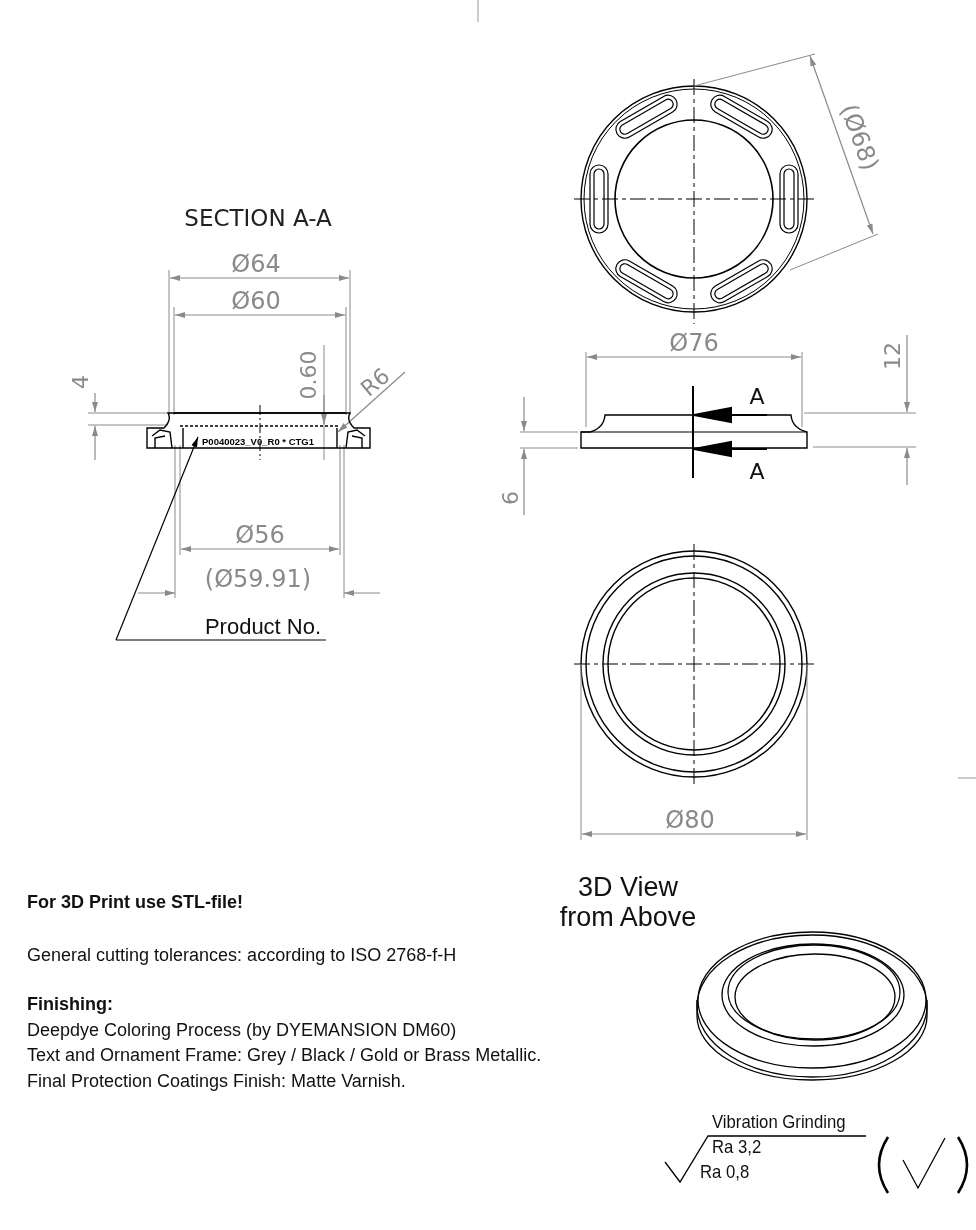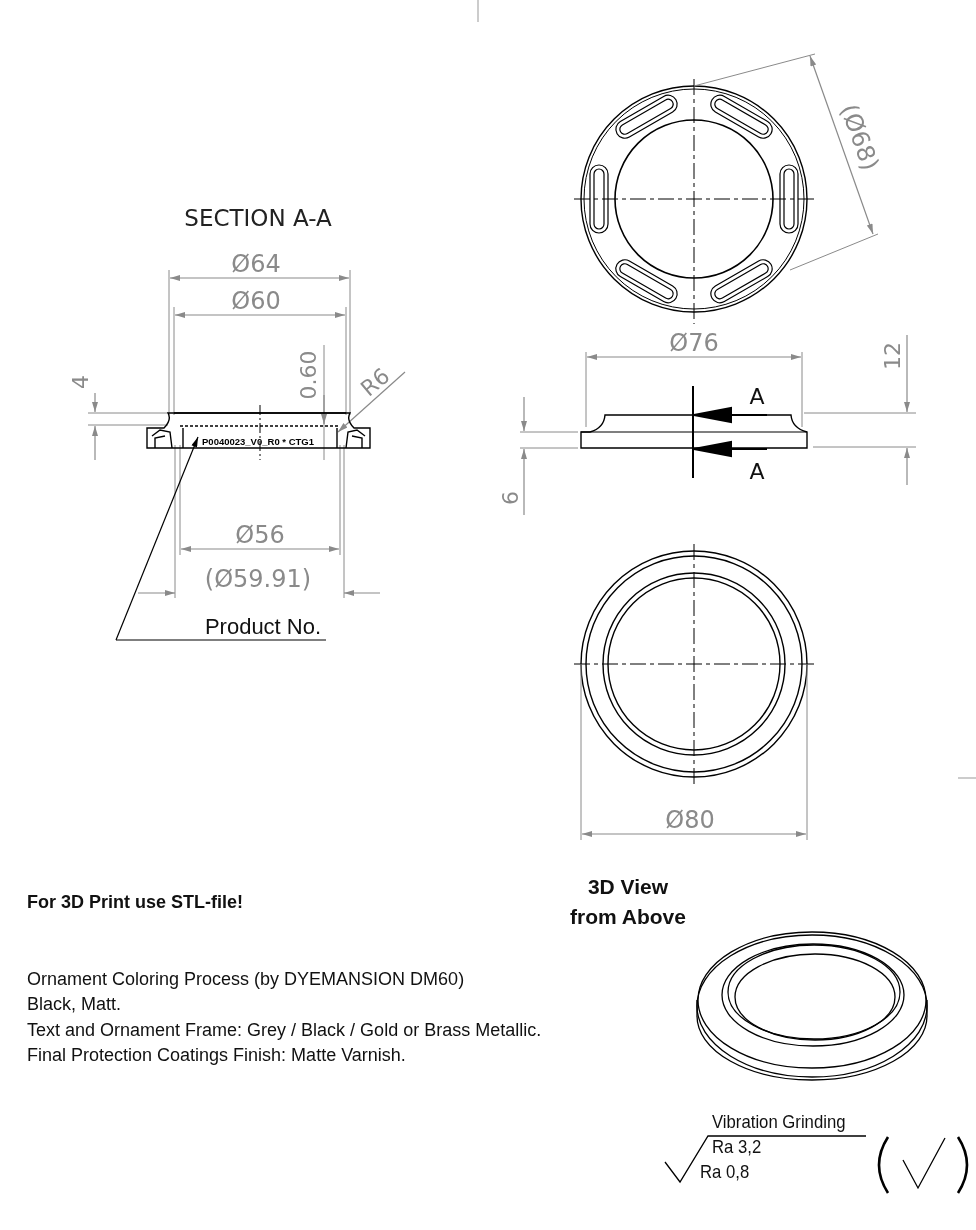--- a/index.html
+++ b/index.html
@@ -2,21 +2,21 @@
 <html><head>
 <meta charset="utf-8">
 <style>
   html, body { margin: 0; padding: 0; background: #ffffff; }
   body { width: 976px; height: 1230px; position: relative; overflow: hidden; font-family: "Liberation Sans", sans-serif; }
   svg.drawing { position: absolute; left: 0; top: 0; }
   .dim { font-family: "DejaVu Sans", sans-serif; fill: #8a8a8a; }
   .notes { position: absolute; left: 27px; top: 890px; font-size: 18px; color: #111; line-height: 25.5px; }
   .notes .b { font-weight: bold; }
   .notes div { white-space: nowrap; }
-  .title3d { position: absolute; left: 556px; top: 872px; width: 144px; text-align: center; font-weight: bold; font-size: 21px; line-height: 30px; color: #111; }
+  .title3d { position: absolute; left: 556px; top: 872px; width: 144px; text-align: center; font-weight: normal; font-size: 27px; line-height: 30px; color: #111; }
   .rough-label { position: absolute; font-size: 19px; color: #111; white-space: nowrap; transform: scaleX(0.88); transform-origin: left top; }
   .section-title { font-family: "DejaVu Sans", sans-serif; }
 </style>
 </head>
 <body>
 
 <svg class="drawing" width="976" height="1230" viewBox="0 0 976 1230" xmlns="http://www.w3.org/2000/svg">
   <defs>
     <marker id="arrG" viewBox="0 0 10 6" refX="10" refY="3" markerWidth="14" markerHeight="6" orient="auto-start-reverse" markerUnits="userSpaceOnUse">
       <path d="M0,0 L10,3 L0,6 z" fill="#8a8a8a"></path>
@@ -201,18 +201,19 @@
   <div>from Above</div>
 </div>
 
 <div class="rough-label" style="left:712px; top:1111px;">Vibration Grinding</div>
 <div class="rough-label" style="left:712px; top:1136px;">Ra 3,2</div>
 <div class="rough-label" style="left:700px; top:1161px;">Ra 0,8</div>
 
 <div class="notes">
   <div class="b">For 3D Print use STL-file!</div>
   <div style="height:27px"></div>
+  <div>General cutting tolerances: according to ISO 2768-f-H</div>
   <div style="height:24px"></div>
-  <div>Ornament Coloring Process (by DYEMANSION DM60)</div>
-  <div>Black, Matt.</div>
+  <div class="b">Finishing:</div>
+  <div>Deepdye Coloring Process (by DYEMANSION DM60)</div>
   <div>Text and Ornament Frame: Grey / Black / Gold or Brass Metallic.</div>
   <div>Final Protection Coatings Finish: Matte Varnish.</div>
 </div>
 
 </body></html>

